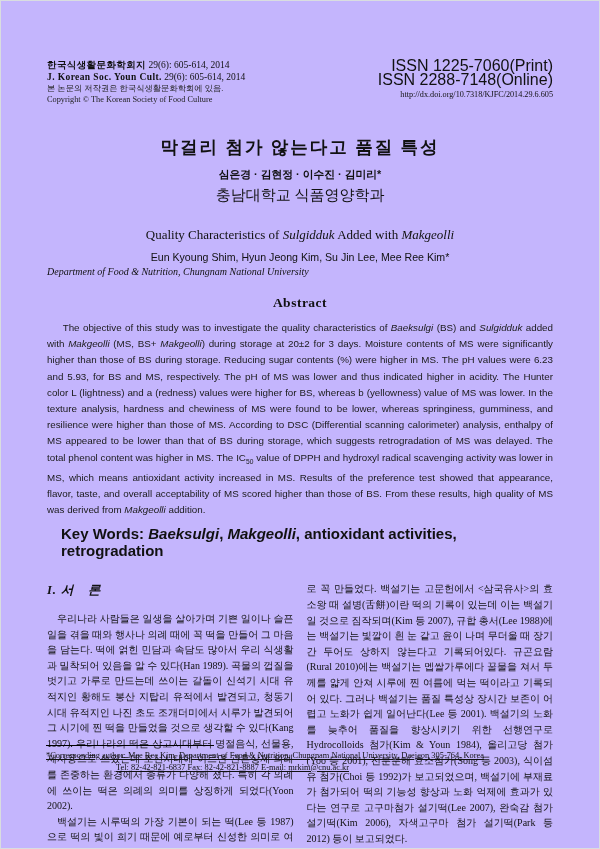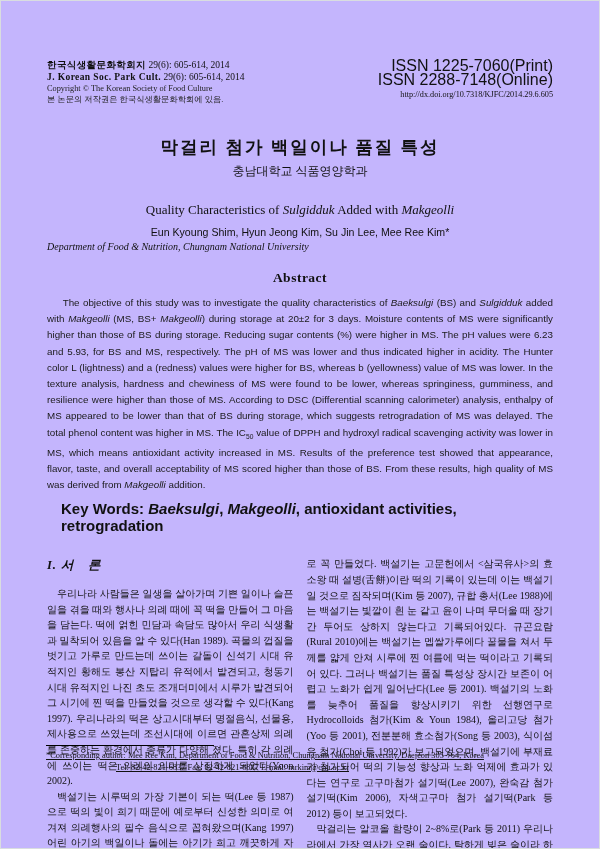--- a/index.html
+++ b/index.html
@@ -22,21 +22,21 @@
   .hdr-left { font-size: 9.5px; line-height: 12px; }
   .hdr-left .small { font-size: 8.3px; line-height: 11px; color: #222; }
   .hdr-left b { letter-spacing: 0.4px; }
   .hdr-right { text-align: right; }
   .issn { font-size: 16px; line-height: 14px; font-family: Liberation Sans, sans-serif; }
   .doi { font-size: 8.2px; line-height: 12px; margin-top: 2px; }
 
   
   .title-kr { margin-top: 30px; text-align: center; font-size: 17.5px; font-weight: bold; letter-spacing: 2px; }
   .authors-kr { margin-top: 9px; text-align: center; font-size: 10.8px; font-weight: bold; font-family: "Liberation Sans", "DejaVu Sans", sans-serif; }
-  .affil-kr { margin-top: 4px; text-align: center; font-size: 12px; }
+  .affil-kr { margin-top: 4px; text-align: center; font-size: 15px; }
 
   .title-en { margin-top: 22px; text-align: center; font-size: 13px; }
   .authors-en { margin-top: 8px; text-align: center; font-size: 10.6px; font-family: "Liberation Sans", "DejaVu Sans", sans-serif; }
   .affil-en { margin-top: 3px; font-size: 10px; font-style: italic; }
 
   
   .abs-head { margin-top: 18px; text-align: center; font-size: 13.5px; font-weight: bold; letter-spacing: 0.5px; }
   .abs-body {
     margin-top: 9px;
     font-size: 9.8px; line-height: 16.2px;
@@ -70,32 +70,33 @@
   i { font-style: italic; }
 </style>
 </head>
 <body>
 
 <div class="page">
 
   <div class="hdr">
     <div class="hdr-left">
       <div><b>한국식생활문화학회지</b><span> 29(6): 605-614, 2014</span></div>
-      <div><b>J. Korean Soc. Park Cult.</b><span> 29(6): 605-614, 2014</span></div>
+      <div><b>J. Korean Soc. Youn Cult.</b><span> 29(6): 605-614, 2014</span></div>
+      <div class="small">본 논문의 저작권은 한국식생활문화학회에 있음.</div>
       <div class="small">Copyright © The Korean Society of Food Culture</div>
-      <div class="small">본 논문의 저작권은 한국식생활문화학회에 있음.</div>
     </div>
     <div class="hdr-right">
       <div class="issn">ISSN 1225-7060(Print)</div>
       <div class="issn">ISSN 2288-7148(Online)</div>
       <div class="doi">http://dx.doi.org/10.7318/KJFC/2014.29.6.605</div>
     </div>
   </div>
 
-  <div class="title-kr">막걸리 첨가 백일이나 품질 특성</div>
+  <div class="title-kr">막걸리 첨가 않는다고 품질 특성</div>
+  <div class="authors-kr">심은경 · 김현정 · 이수진 · 김미리*</div>
   <div class="affil-kr">충남대학교 식품영양학과</div>
 
   <div class="title-en">Quality Characteristics of <i>Sulgidduk</i> Added with <i>Makgeolli</i></div>
   <div class="authors-en">Eun Kyoung Shim, Hyun Jeong Kim, Su Jin Lee, Mee Ree Kim*</div>
   <div class="affil-en">Department of Food &amp; Nutrition, Chungnam National University</div>
 
   <div class="abs-head">Abstract</div>
   <div class="abs-body">The objective of this study was to investigate the quality characteristics of <i>Baeksulgi</i> (BS) and <i>Sulgidduk</i> added with <i>Makgeolli</i> (MS, BS+ <i>Makgeolli</i>) during storage at 20±2 for 3 days. Moisture contents of MS were significantly higher than those of BS during storage. Reducing sugar contents (%) were higher in MS. The pH values were 6.23 and 5.93, for BS and MS, respectively. The pH of MS was lower and thus indicated higher in acidity. The Hunter color L (lightness) and a (redness) values were higher for BS, whereas b (yellowness) value of MS was lower. In the texture analysis, hardness and chewiness of MS were found to be lower, whereas springiness, gumminess, and resilience were higher than those of MS. According to DSC (Differential scanning calorimeter) analysis, enthalpy of MS appeared to be lower than that of BS during storage, which suggests retrogradation of MS was delayed. The total phenol content was higher in MS. The IC<sub>50</sub> value of DPPH and hydroxyl radical scavenging activity was lower in MS, which means antioxidant activity increased in MS. Results of the preference test showed that appearance, flavor, taste, and overall acceptability of MS scored higher than those of BS. From these results, high quality of MS was derived from <i>Makgeolli</i> addition.</div>
   <div class="keywords">Key Words: <i>Baeksulgi</i>, <i>Makgeolli</i>, antioxidant activities, retrogradation</div>
 

